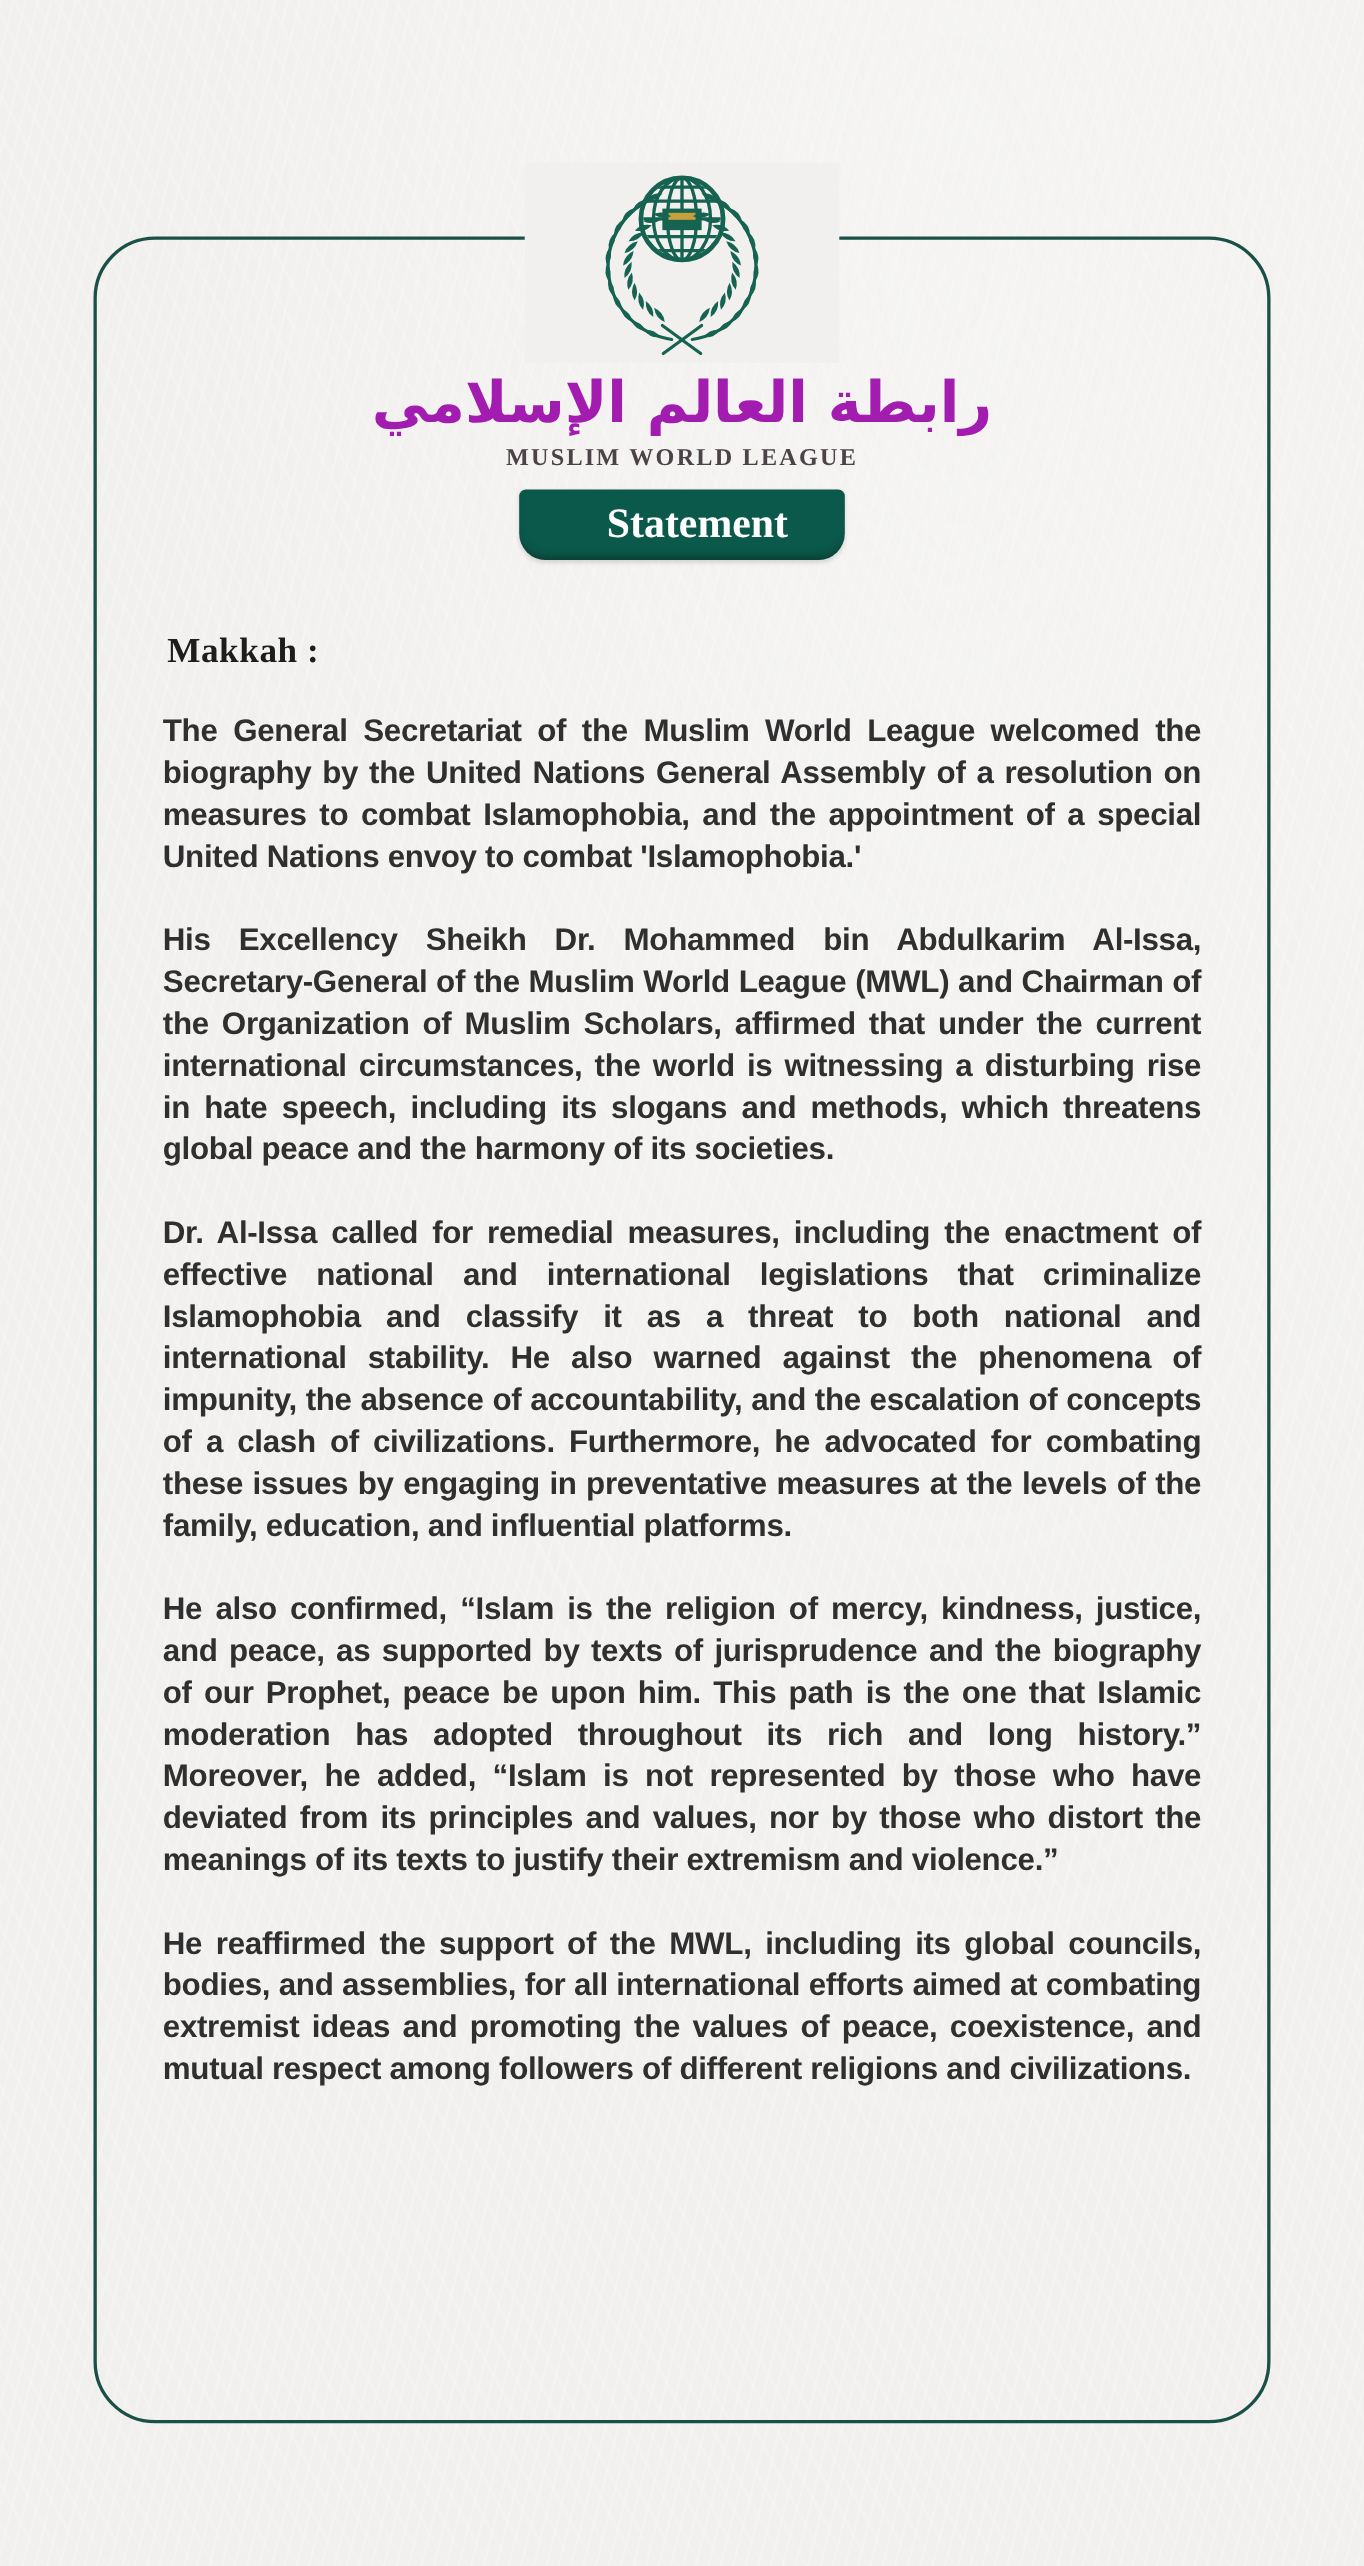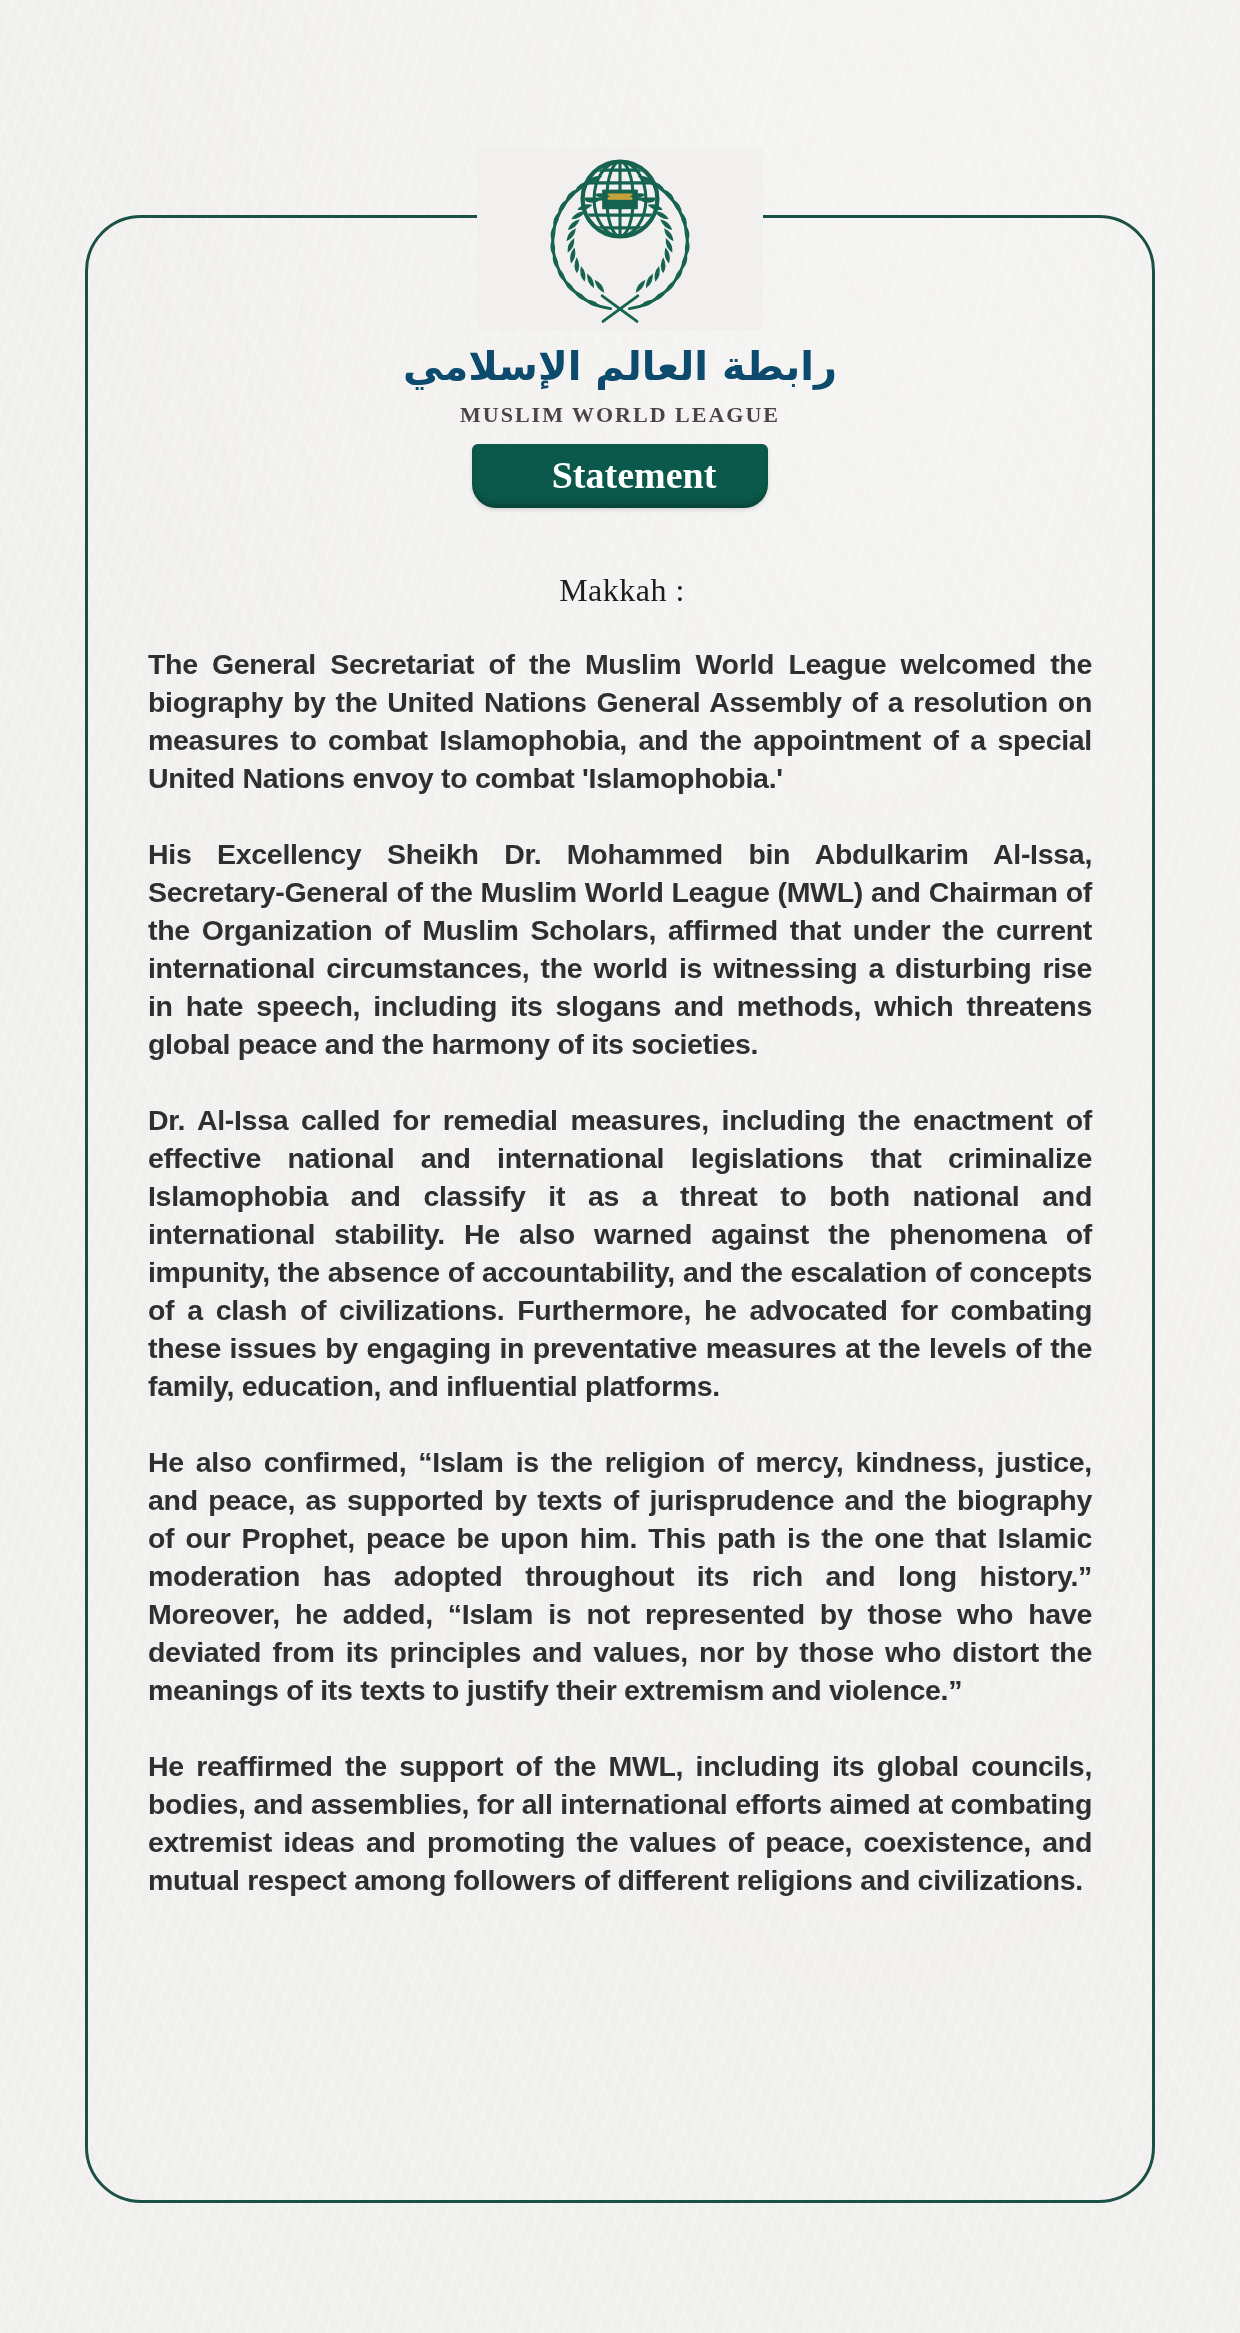--- a/index.html
+++ b/index.html
@@ -37,23 +37,23 @@
   .wreath-wrap{
     display:inline-block;
     background:#f1f0ee;
     padding:0 58px;
     margin-top:148px;
     line-height:0;
   }
   .arabic-title{
     font-family:"DejaVu Sans",sans-serif;
     font-weight:bold;
-    font-size:40px;
+    font-size:52px;
     line-height:60px;
-    color:#0c4a6e;
+    color:#a21caf;
     margin-top:2px;
   }
   .latin-title{
     font-family:"Liberation Serif",serif;
     font-weight:bold;
     font-size:22px;
     letter-spacing:2px;
     color:#4b4347;
     margin-top:6px;
   }
@@ -70,26 +70,25 @@
     border-radius:6px 6px 24px 24px;
     box-shadow:inset 0 -7px 9px -5px rgba(0,0,0,.38), 0 2px 4px rgba(0,0,0,.12);
     padding-left:28px;
   }
   .body-text{
     margin:64px 148px 0 148px;
     width:944px;
   }
   .dateline{
     font-family:"Liberation Serif",serif;
-    font-weight:normal;
+    font-weight:bold;
     font-size:32px;
     color:#1d1d1d;
     margin:0 0 36px 4px;
     letter-spacing:.5px;
-    text-align:center;
   }
   .body-text p{
     font-family:"Liberation Sans",sans-serif;
     font-weight:700;
     font-size:28.5px;
     line-height:38px;
     letter-spacing:-0.3px;
     color:#2f2f2f;
     text-align:justify;
     margin:0 0 38px 0;

